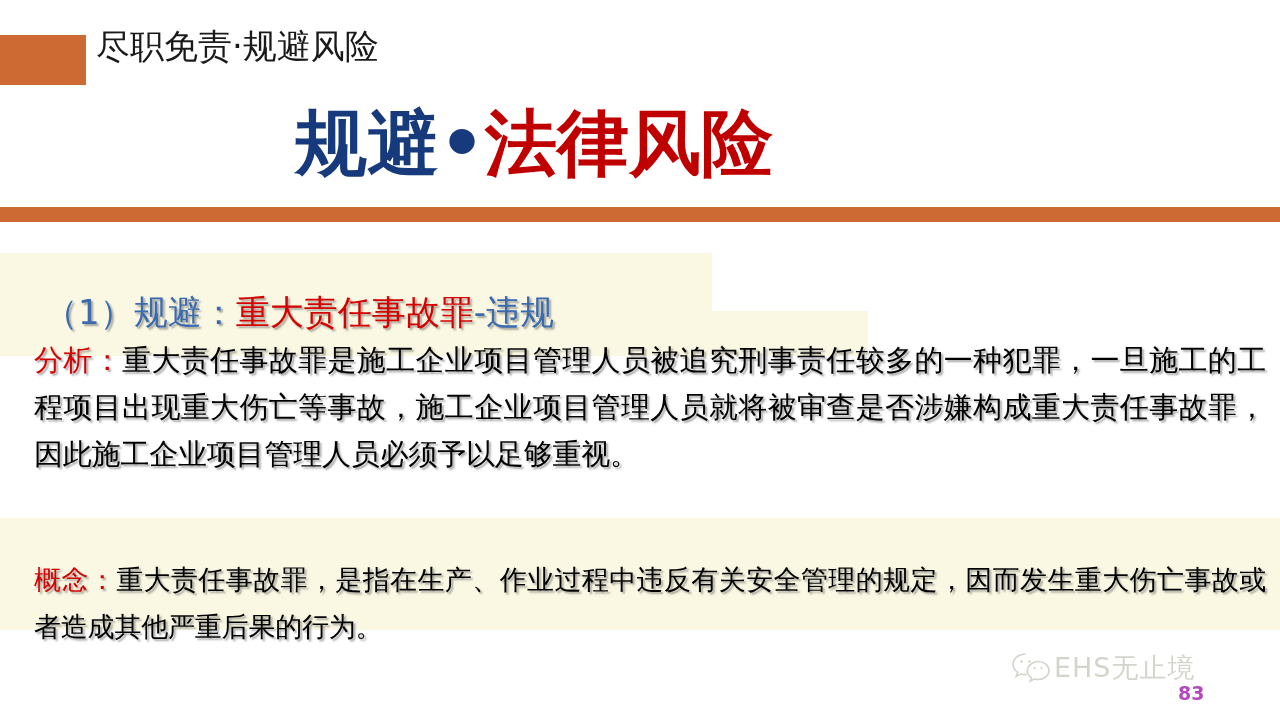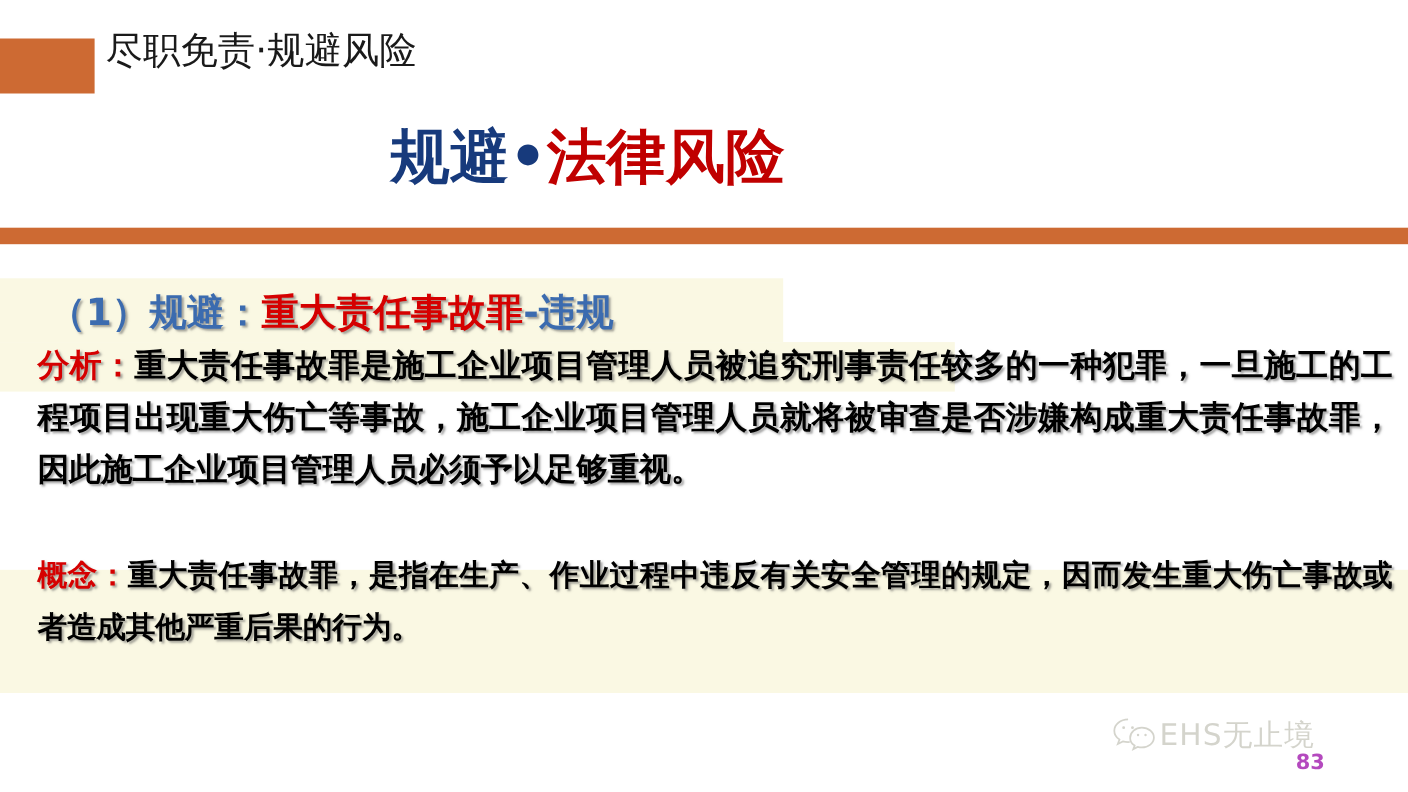--- a/index.html
+++ b/index.html
@@ -36,21 +36,21 @@
     white-space: nowrap;
   }
 
   
   #main-title {
     position: absolute;
     left: 0;
     top: 106px;
     width: 1068px;
     text-align: center;
-    font-size: 54px;
+    font-size: 72px;
     font-weight: bold;
     line-height: 74px;
     white-space: nowrap;
   }
   #main-title .t-blue { color: #173A7C; }
   #main-title .t-red  { color: #C00000; }
 
   
   #divider {
     position: absolute;
@@ -81,22 +81,23 @@
   #panel-concept {
     left: 0;
     top: 518px;
     width: 1280px;
     height: 112px;
   }
 
   
   .txt {
     position: absolute;
-    font-weight: bold;
+    font-weight: normal;
     text-shadow: 2px 2px 2px rgba(90,90,90,0.55);
+    margin-top: 28px;
   }
 
   #heading-line {
     left: 44px;
     top: 262px;
     font-size: 34px;
     line-height: 44px;
     white-space: nowrap;
   }
   #heading-line .h-blue { color: #3B6BAF; }
@@ -109,21 +110,21 @@
     font-size: 29px;
     line-height: 47px;
     color: #000000;
     text-align: justify;
     letter-spacing: -0.2px;
   }
   #analysis-body .lbl-red { color: #D50000; }
 
   #concept-body {
     left: 34px;
-    top: 500px;
+    top: 528px;
     width: 1232px;
     font-size: 27px;
     line-height: 47px;
     color: #000000;
     text-align: justify;
     letter-spacing: -0.2px;
   }
   #concept-body .lbl-red { color: #D50000; }
 
   

